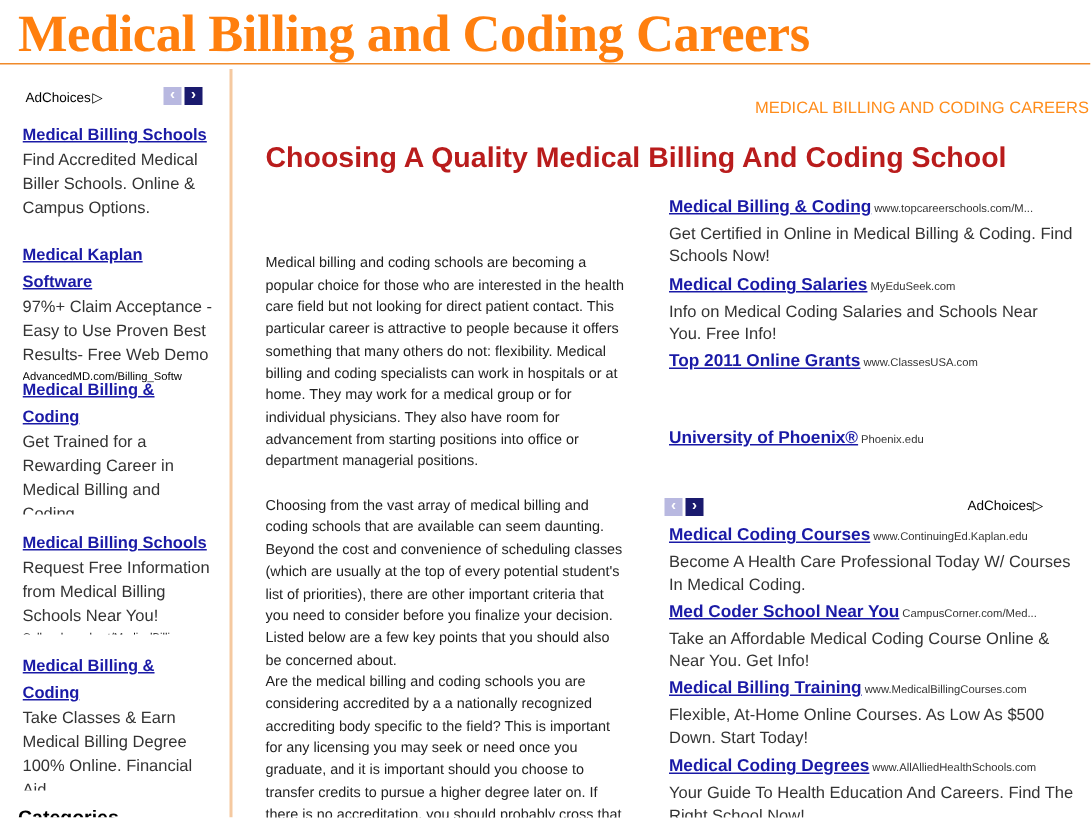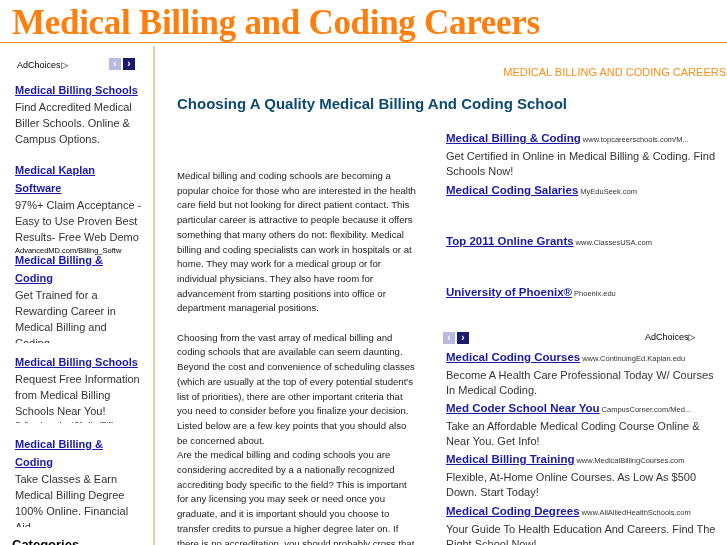--- a/index.html
+++ b/index.html
@@ -38,21 +38,21 @@
   .side-ad .d { font-size:11px; line-height:16px; color:#333; }
   .side-ad .u { font-size:7.5px; line-height:12px; color:#000; white-space:nowrap; overflow:hidden; }
   .categories { position:absolute; left:12px; top:490px; font-size:13px; font-weight:bold; color:#000; }
 
   
   .tagline {
     position:absolute; right:1px; top:66px; font-size:11px; color:#ff8c1a; white-space:nowrap;
   }
   
   .article-title {
-    position:absolute; left:177px; top:95px; font-size:15px; font-weight:bold; color:#0c4a6e;
+    position:absolute; left:177px; top:95px; font-size:19px; font-weight:bold; color:#b91c1c;
     white-space:nowrap;
   }
   .article {
     position:absolute; left:177px; top:126px; width:240px;
     font-size:9.6px; line-height:14.7px; color:#222;margin-top:43px;
   }
   .article p { margin:0; }
   .article p.gap { margin-bottom:14.7px; }
 
   
@@ -117,20 +117,21 @@
   <p>Are the medical billing and coding schools you are considering accredited by a a nationally recognized accrediting body specific to the field?  This is important for any licensing you may seek or need once you graduate, and it is important should you choose to transfer credits to pursue a higher degree later on.  If there is no accreditation, you should probably cross that school off of your list.  Do they offer job placement assistance?  Just as important as</p>
 </div>
 
 <div class="right-ads">
   <div class="r-ad" style="top:0px;">
     <a class="t">Medical Billing &amp; Coding</a><span class="u">www.topcareerschools.com/M...</span>
     <div class="d">Get Certified in Online in Medical Billing &amp; Coding. Find Schools Now!</div>
   </div>
   <div class="r-ad" style="top:52px;">
     <a class="t">Medical Coding Salaries</a><span class="u">MyEduSeek.com</span>
+    <div class="d">Info on Medical Coding Salaries and Schools Near You. Free Info!</div>
   </div>
   <div class="r-ad" style="top:103px;">
     <a class="t">Top 2011 Online Grants</a><span class="u">www.ClassesUSA.com</span>
   </div>
   <div class="r-ad" style="top:154px;">
     <a class="t">University of Phoenix®</a><span class="u">Phoenix.edu</span>
   </div>
   <div class="r-ad" style="top:219px;">
     <a class="t">Medical Coding Courses</a><span class="u">www.ContinuingEd.Kaplan.edu</span>
     <div class="d">Become A Health Care Professional Today W/ Courses In Medical Coding.</div>

